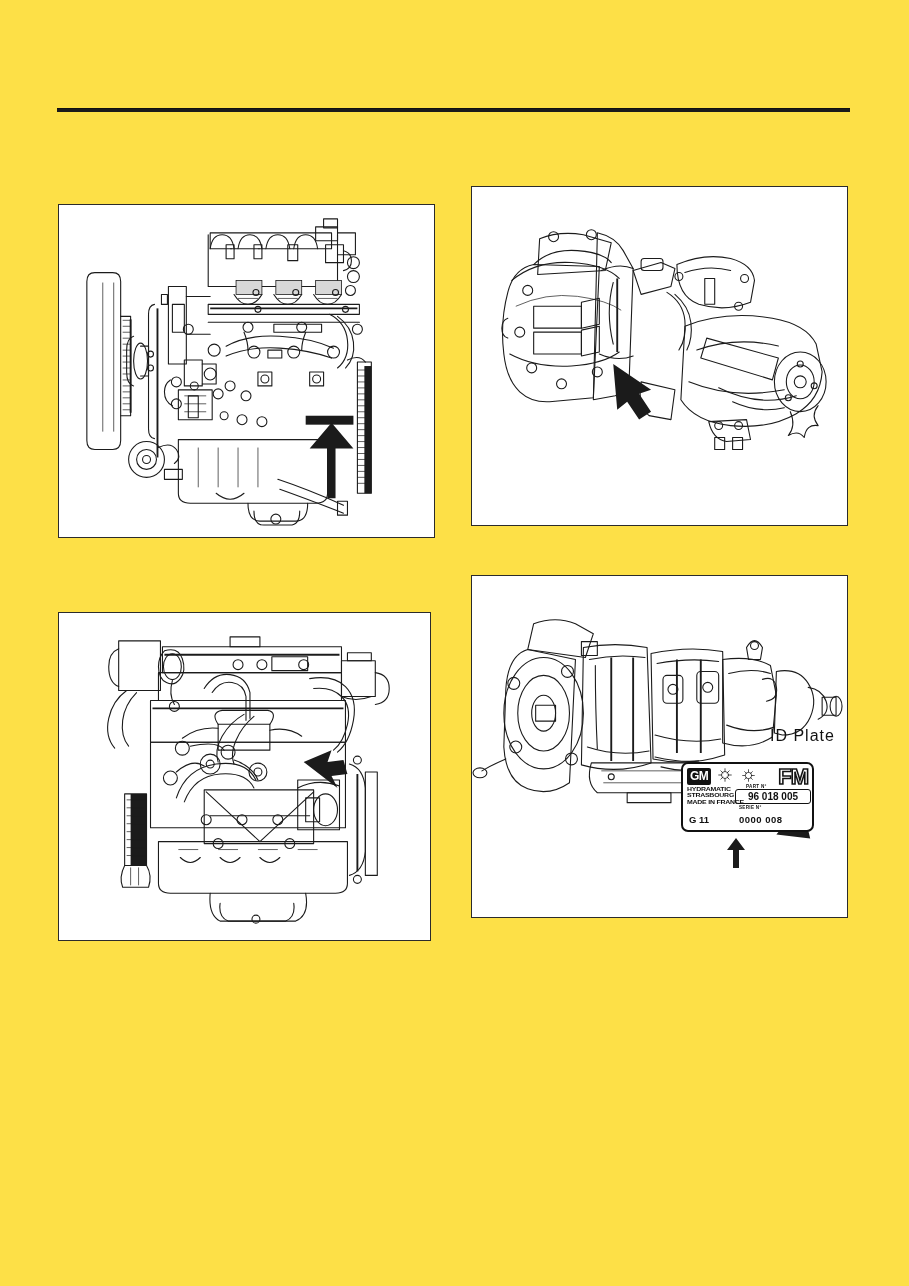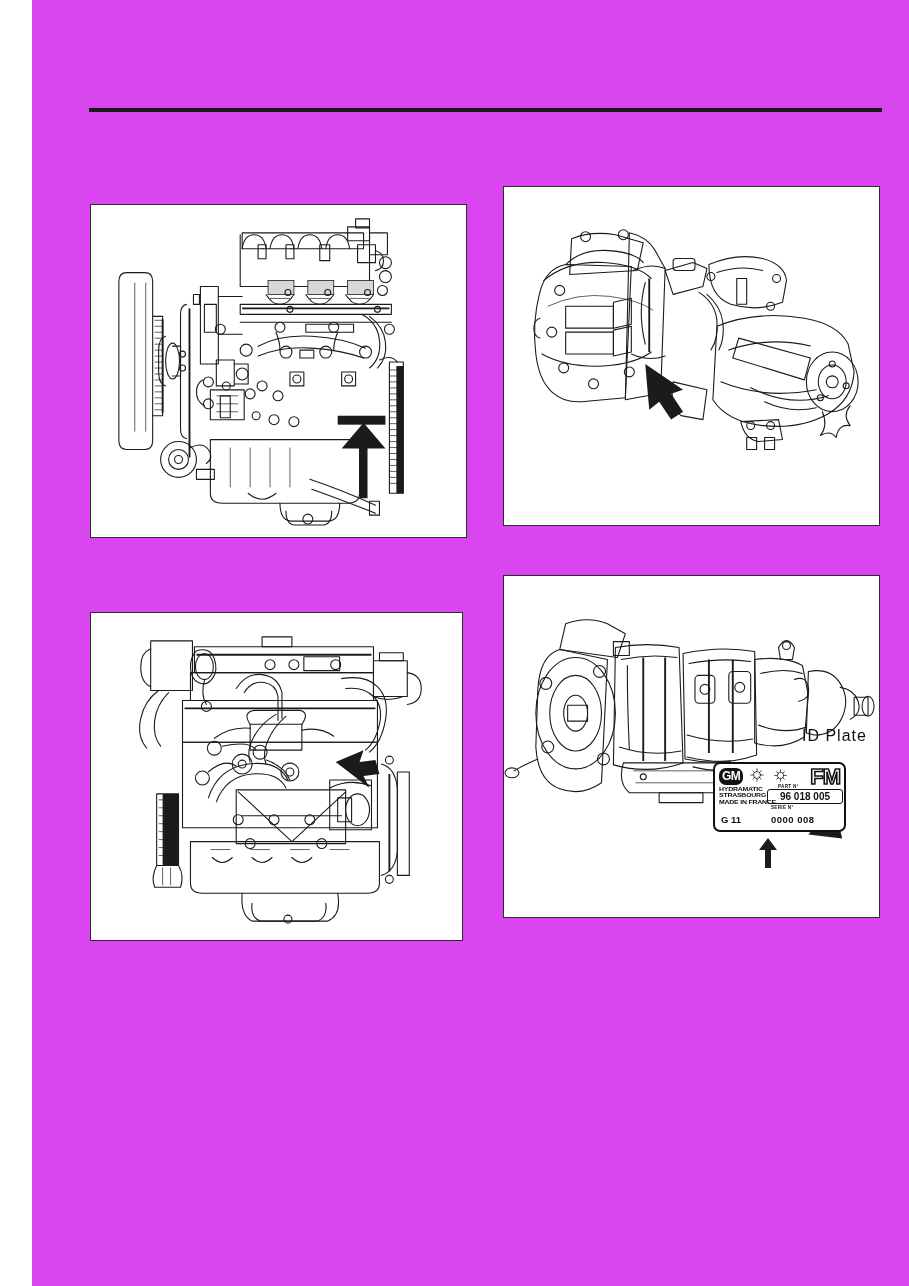--- a/index.html
+++ b/index.html
@@ -10,22 +10,21 @@
   body {
     width: 909px;
     height: 1286px;
     position: relative;
     font-family: "Liberation Sans", sans-serif;
     overflow: hidden;
   }
   .page {
     position: absolute;
     inset: 0;
-    background: #d946ef;
-    margin-left: 32px;
+    background: #fde047;
   }
   
   .header-rule {
     position: absolute;
     left: 57px;
     top: 108px;
     width: 793px;
     height: 3px;
     background: #1a1a1a;
     border-top: 1px solid #111;
@@ -76,21 +75,21 @@
   .gm-badge {
     position: absolute;
     left: 4px;
     top: 4px;
     background: #111;
     color: #fff;
     font-weight: bold;
     font-size: 12px;
     line-height: 12px;
     padding: 2px 3px 3px 3px;
-    border-radius: 7px;
+    border-radius: 2px;
     letter-spacing: -0.5px;
   }
   .fm-badge {
     position: absolute;
     right: 4px;
     top: 2px;
     font-weight: bold;
     font-size: 22px;
     line-height: 22px;
     color: #fff;

